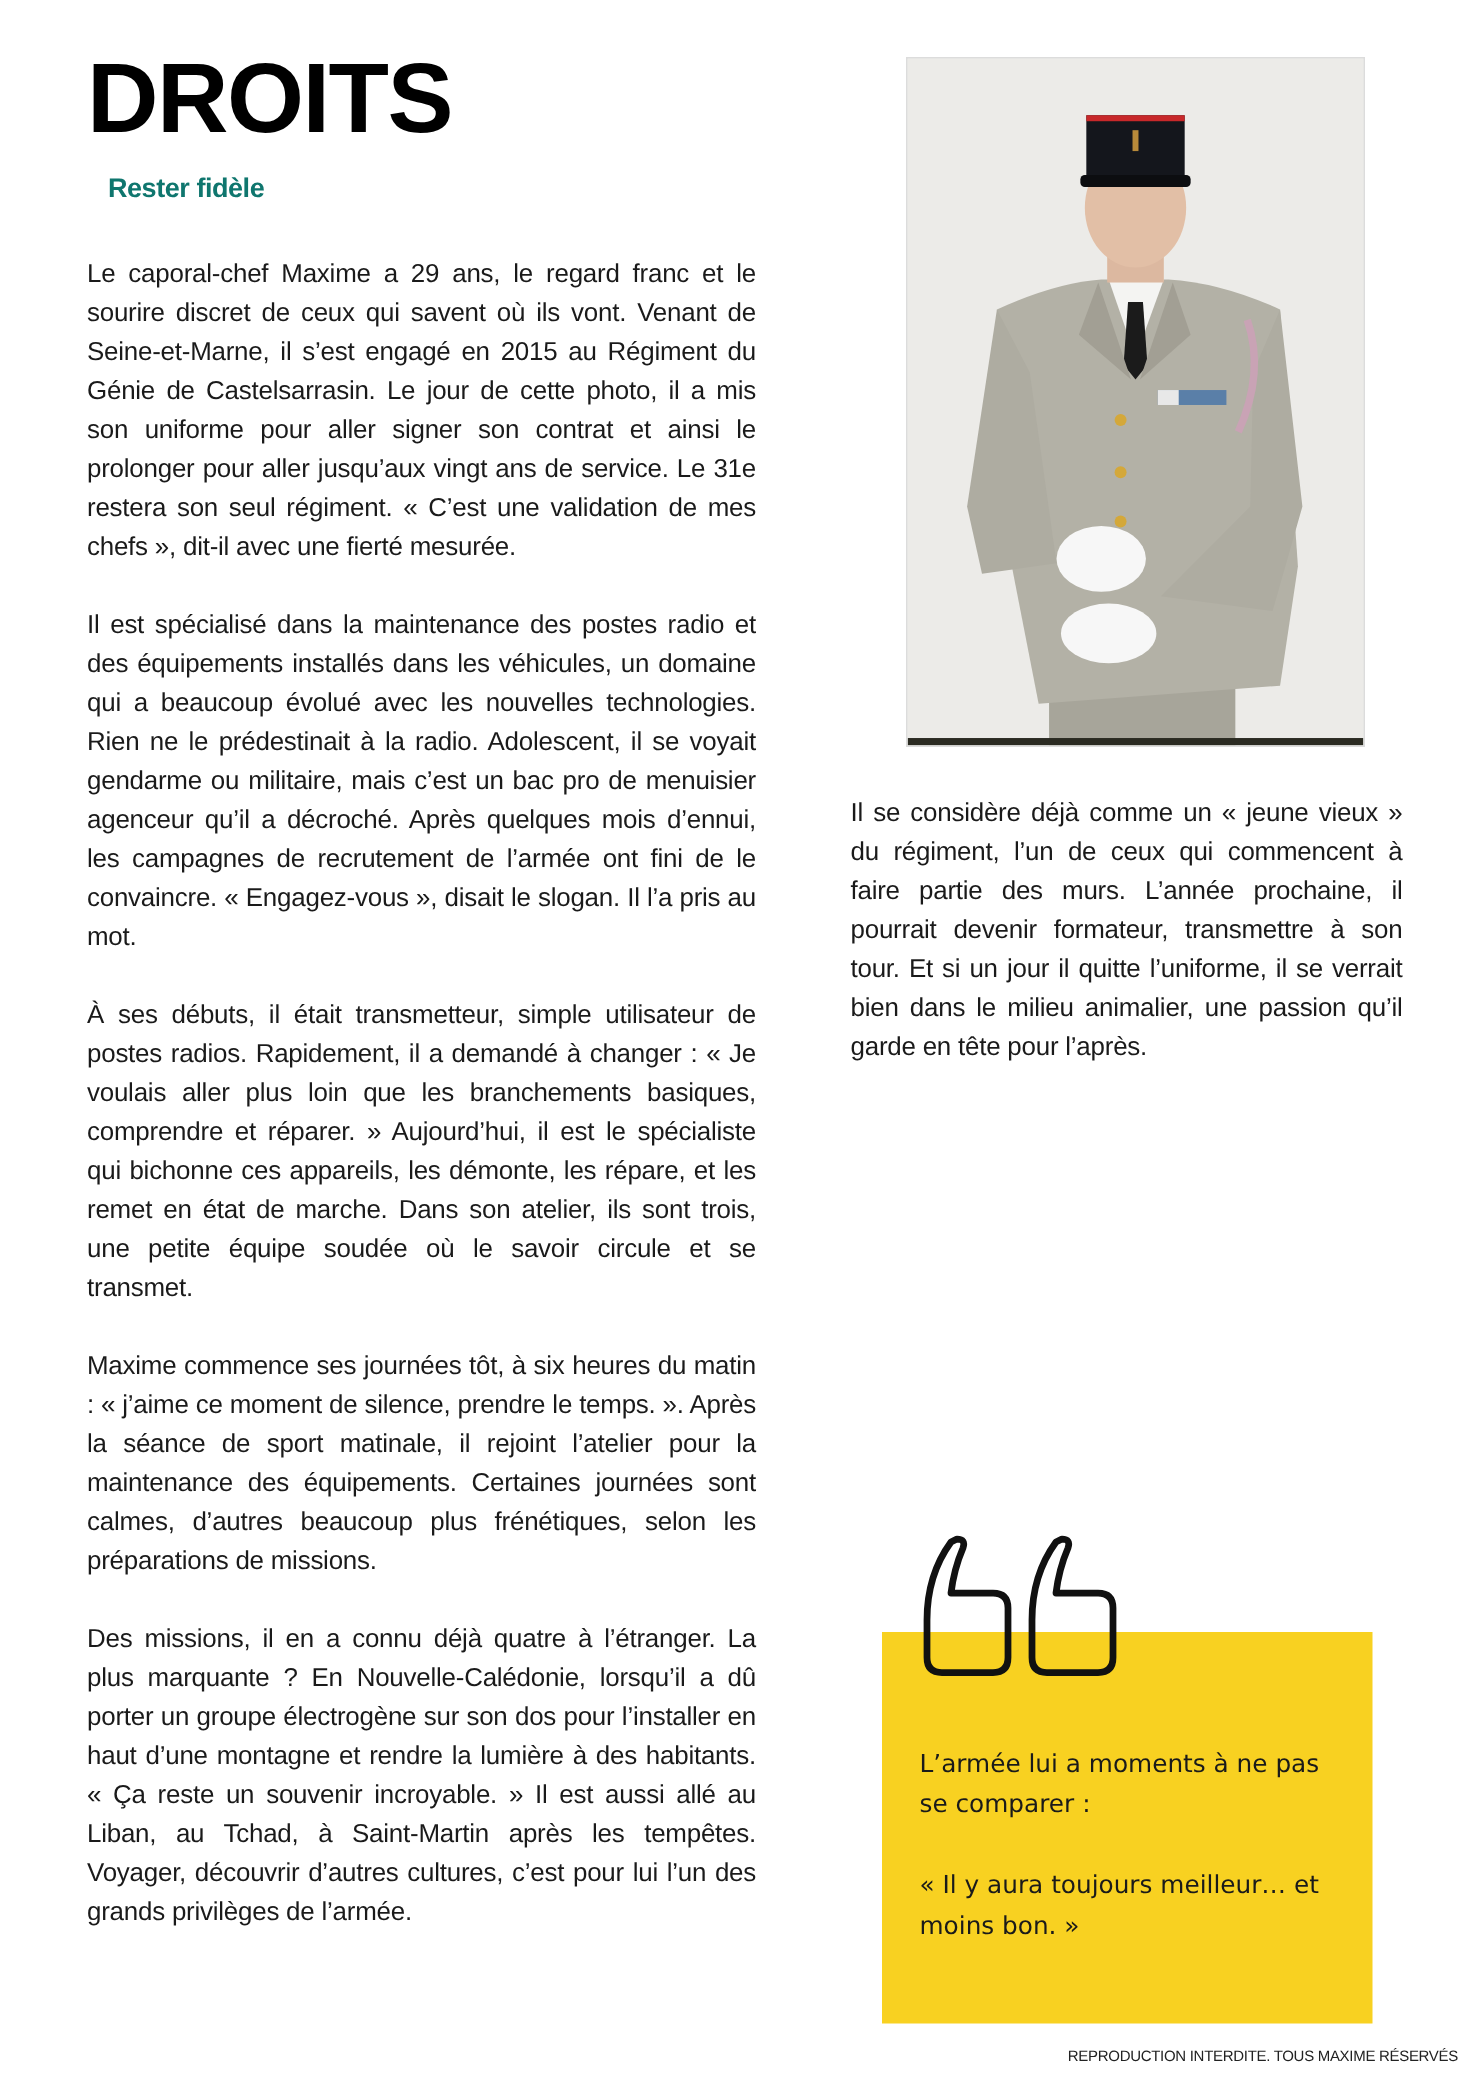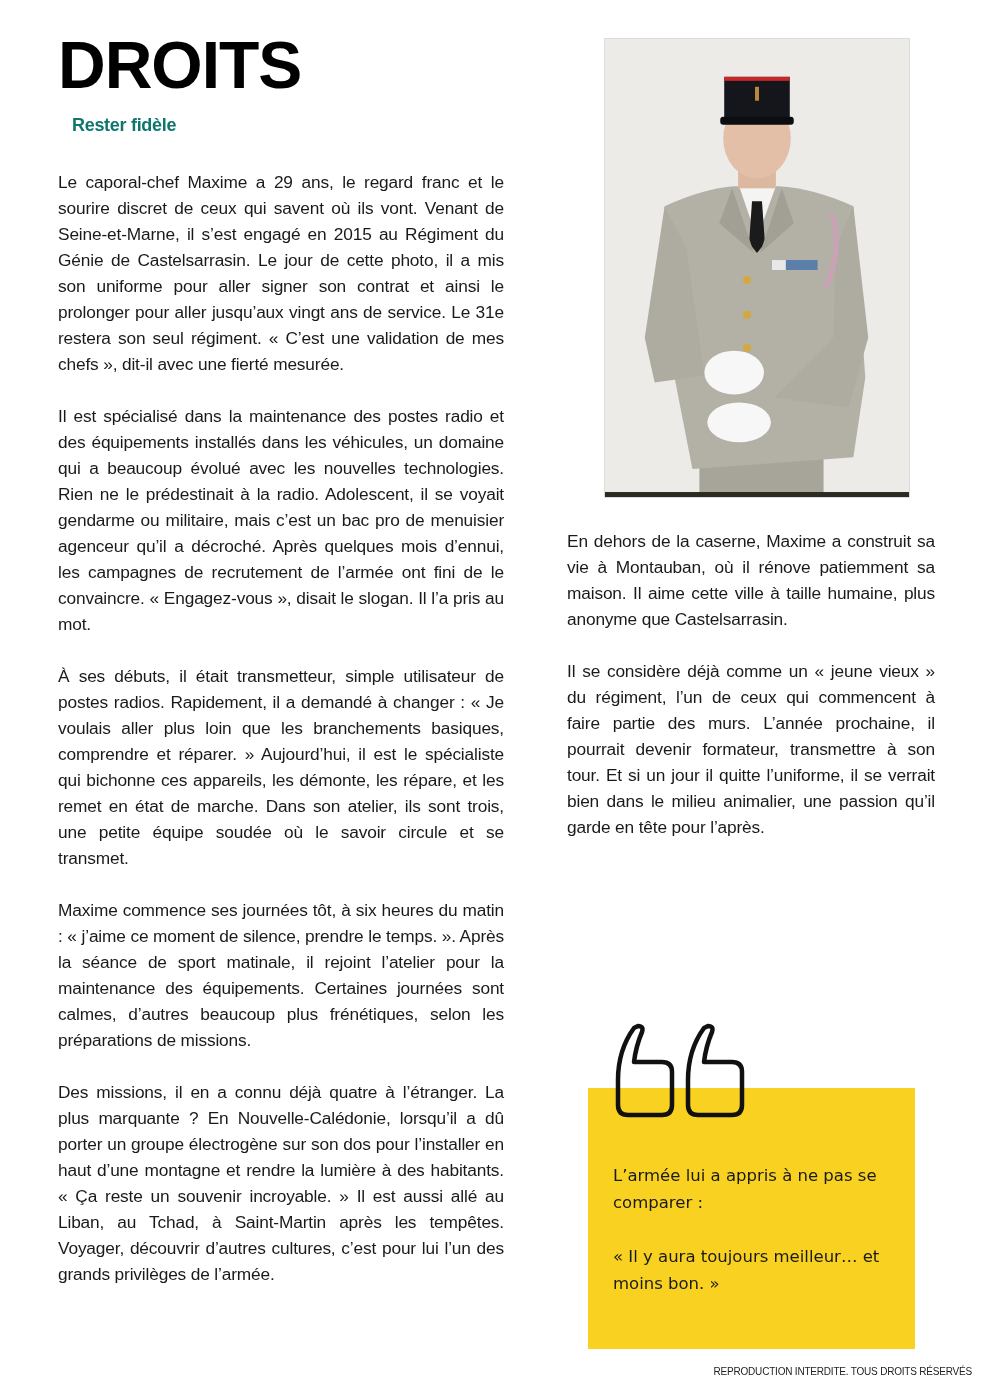--- a/index.html
+++ b/index.html
@@ -106,30 +106,29 @@
 
     <path d="M228 175 Q240 210 222 250" stroke="#c9a3b5" stroke-width="5" fill="none"></path>
 
     <ellipse cx="130" cy="335" rx="30" ry="22" fill="#f7f7f7"></ellipse>
     <ellipse cx="135" cy="385" rx="32" ry="20" fill="#f7f7f7"></ellipse>
     <rect x="0" y="455" width="306" height="5" fill="#2b2b22"></rect>
   </svg>
 </div>
 
 <div class="col-right">
-  <p class="para">En dehors de la caserne, Maxime a construit sa vie à Montauban, où il rénove patiemment sa maison. Il aime cette ville à taille humaine, plus anonyme que Castelsarrasin.</p>
   <p class="para">Il se considère déjà comme un « jeune vieux » du régiment, l’un de ceux qui commencent à faire partie des murs.  L’année prochaine, il pourrait devenir formateur, transmettre à son tour. Et si un jour il quitte l’uniforme, il se verrait bien dans le milieu animalier, une passion qu’il garde en tête pour l’après.</p>
 </div>
 
 <div class="quote-box"></div>
 
 <svg class="quote-icon" viewBox="0 0 140 100">
   <path d="M22 8 Q6 30 6 60 L6 85 Q6 95 16 95 L50 95 Q60 95 60 85 L60 52 Q60 42 50 42 L22 42 Q24 26 30 12 Q32 6 26 6 Z" fill="none" stroke="#111" stroke-width="4.5" stroke-linejoin="round"></path>
   <path d="M92 8 Q76 30 76 60 L76 85 Q76 95 86 95 L120 95 Q130 95 130 85 L130 52 Q130 42 120 42 L92 42 Q94 26 100 12 Q102 6 96 6 Z" fill="none" stroke="#111" stroke-width="4.5" stroke-linejoin="round"></path>
 </svg>
 
 <div class="quote-text">
-  <p>L’armée lui a appris à ne pas se comparer :</p>
+  <p>L’armée lui a moments à ne pas se comparer :</p>
   <div class="gap"></div>
   <p>« Il y aura toujours meilleur… et moins bon. »</p>
 </div>
 
-<div class="footer">REPRODUCTION INTERDITE. TOUS DROITS RÉSERVÉS</div>
+<div class="footer">REPRODUCTION INTERDITE. TOUS MAXIME RÉSERVÉS</div>
 
 </body></html>

